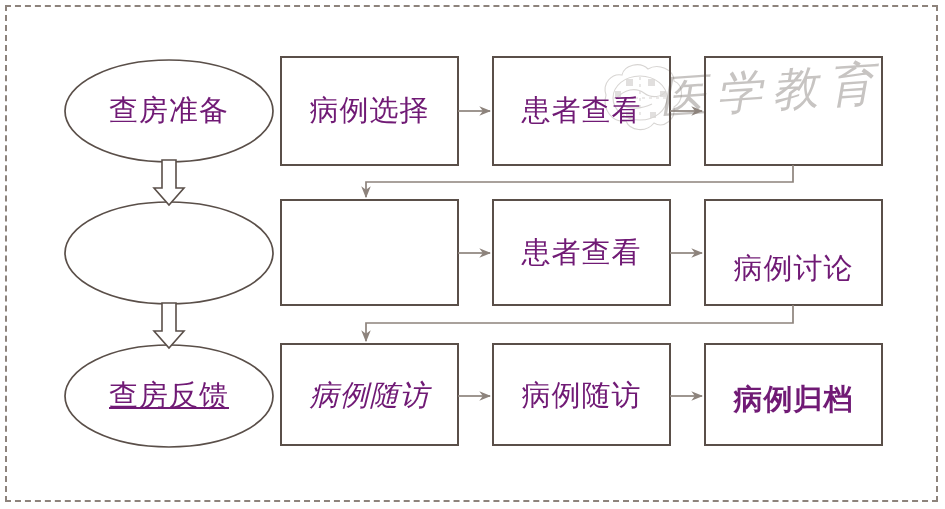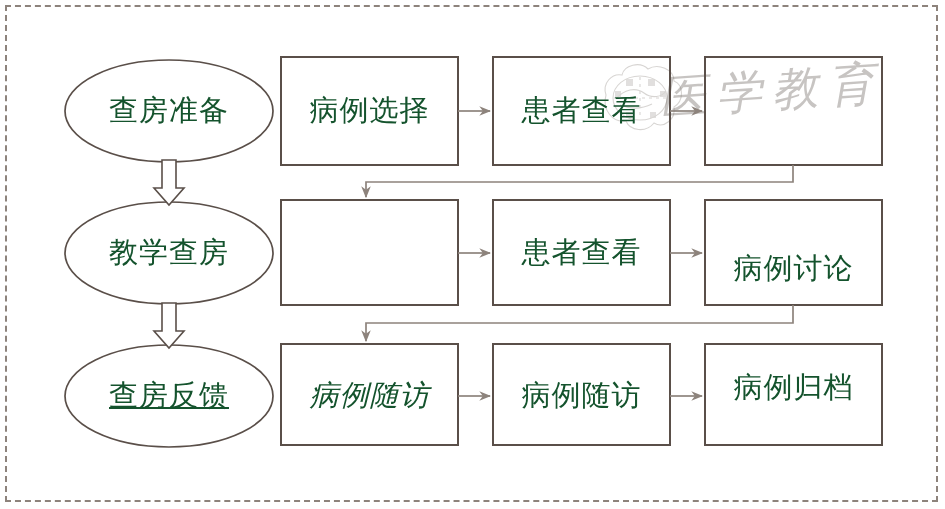--- a/index.html
+++ b/index.html
@@ -35,21 +35,21 @@
     width: 945px;
     height: 509px;
     pointer-events: none;
   }
   
   .node-label {
     position: absolute;
     display: flex;
     align-items: center;
     justify-content: center;
-    color: #14532d;
+    color: #701a75;
     font-size: 30px;
     letter-spacing: 1px;
     white-space: nowrap;
     font-family: "Liberation Serif", "DejaVu Serif", serif;
   }
   .stage-label { font-size: 29px; }
   .step-label  { font-size: 29px; }
 
   
   .wm {
@@ -145,26 +145,25 @@
     <line x1="458" y1="253" x2="490" y2="253" stroke="#8d837c" stroke-width="1.7" marker-end="url(#tip)"></line>
     <line x1="670" y1="253" x2="702" y2="253" stroke="#8d837c" stroke-width="1.7" marker-end="url(#tip)"></line>
 
     <path d="M793 305 L793 323 L366 323 L366 341" fill="none" stroke="#8d837c" stroke-width="1.7" marker-end="url(#tip)"></path>
 
     <line x1="458" y1="396" x2="490" y2="396" stroke="#8d837c" stroke-width="1.7" marker-end="url(#tip)"></line>
     <line x1="670" y1="396" x2="702" y2="396" stroke="#8d837c" stroke-width="1.7" marker-end="url(#tip)"></line>
   </svg>
 
   <div class="node-label stage-label" style="left:65px;  top:86px;  width:208px; height:50px;">查房准备</div>
-  <div class="node-label stage-label" style="left:65px;  top:228px; width:208px; height:50px;">教学查房</div>
   <div class="node-label stage-label" style="left:65px;  top:371px; width:208px; height:50px;text-decoration:underline;">查房反馈</div>
 
   <div class="node-label step-label" style="left:493px; top:86px;  width:177px; height:50px;">患者查看</div>
   <div class="node-label step-label" style="left:281px; top:86px;  width:177px; height:50px;">病例选择</div>
 
   <div class="node-label step-label" style="left:493px; top:228px; width:177px; height:50px;">患者查看</div>
   <div class="node-label step-label" style="left:705px; top:244px; width:177px; height:50px;">病例讨论</div>
 
   <div class="node-label step-label" style="left:281px; top:371px; width:177px; height:50px;font-style:italic;">病例随访</div>
   <div class="node-label step-label" style="left:493px; top:371px; width:177px; height:50px;">病例随访</div>
-  <div class="node-label step-label" style="left:705px; top:363px; width:177px; height:50px;">病例归档</div>
+  <div class="node-label step-label" style="left:705px; top:375px; width:177px; height:50px;font-weight:bold;">病例归档</div>
 
 </div>
 
 </body></html>

